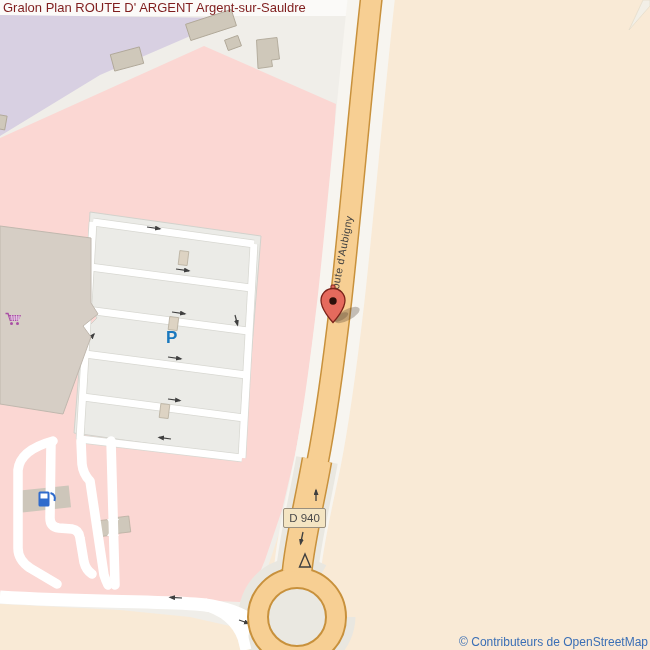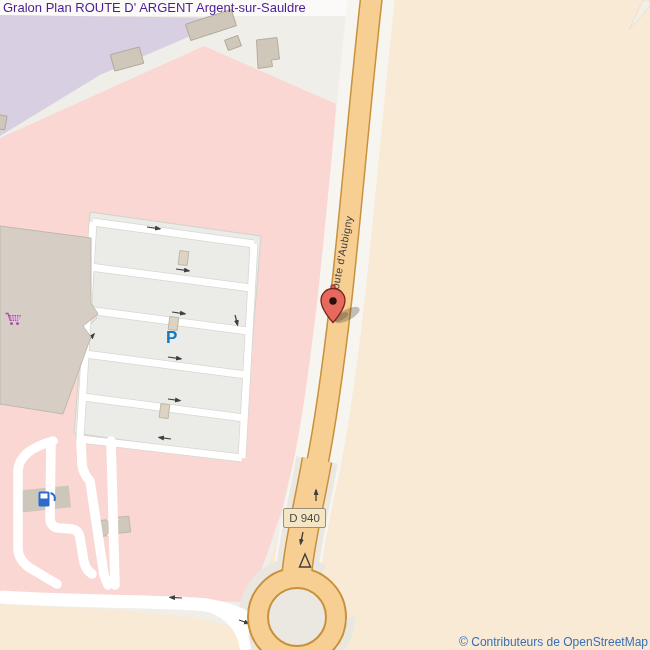--- a/index.html
+++ b/index.html
@@ -1,19 +1,19 @@
 <!DOCTYPE html>
 <html><head>
 <meta charset="utf-8">
 <style>
   html,body{margin:0;padding:0;background:#ffffff;}
   #stage{position:relative;width:650px;height:650px;overflow:hidden;background:#f0eee9;
          font-family:"Liberation Sans", sans-serif;}
   #map-svg{position:absolute;left:0;top:0;}
-  #map-title{position:absolute;left:3px;top:0px;font-size:13px;line-height:15px;color:#4c1d95;
+  #map-title{position:absolute;left:3px;top:0px;font-size:13px;line-height:15px;color:#7f1d1d;
              white-space:nowrap;z-index:5;}
   svg text{font-family:"Liberation Sans", sans-serif;}
 </style>
 </head>
 <body>
 
 <div id="stage">
 
   <div id="map-title">Gralon Plan ROUTE D' ARGENT Argent-sur-Sauldre</div>
 

